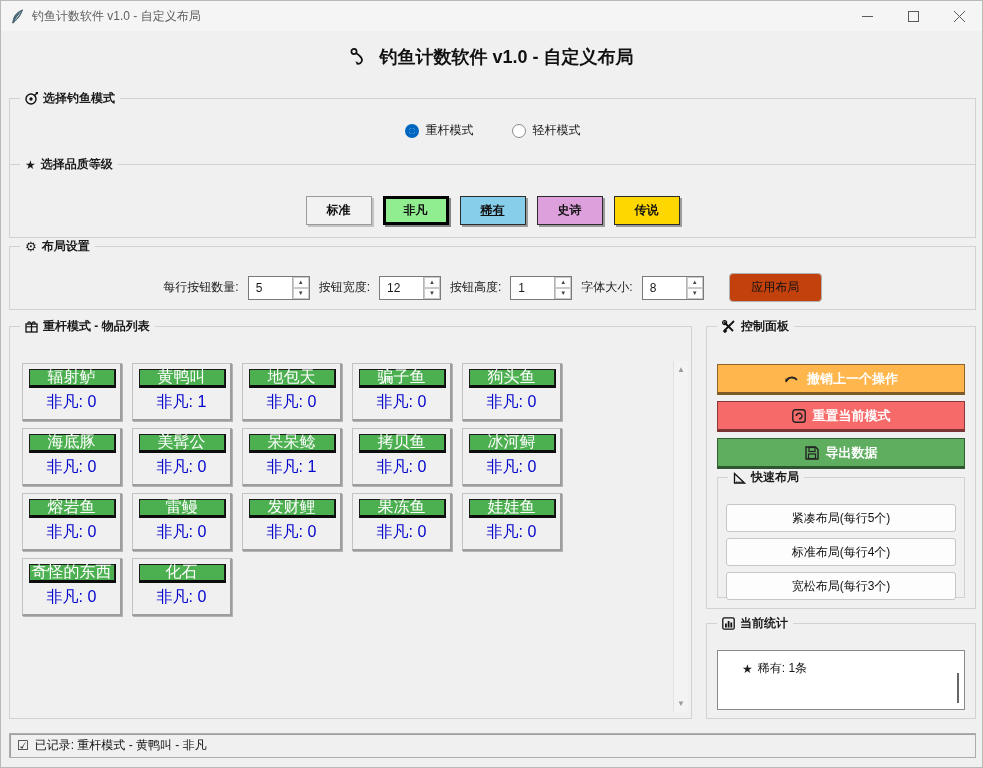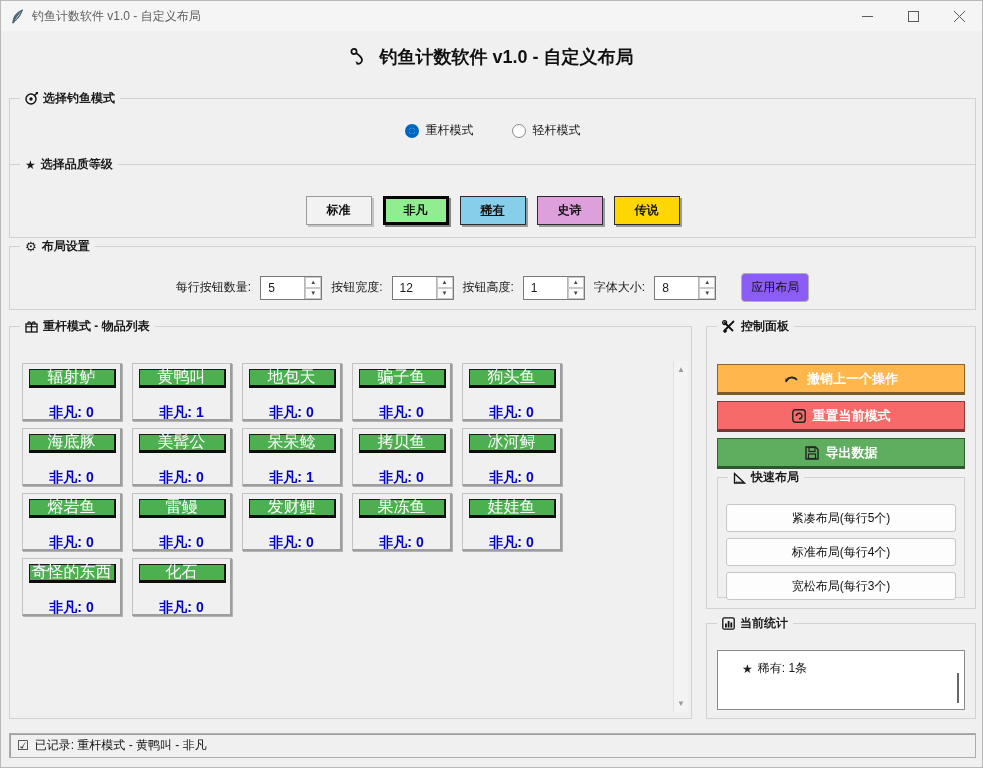--- a/index.html
+++ b/index.html
@@ -45,27 +45,27 @@
   .q-btn.plain { border:1px solid #9a9a9a; box-shadow:2px 2px 0 rgba(0,0,0,.18); }
   .q-btn.selected { border:3px solid #000; box-shadow:2px 2px 0 rgba(0,0,0,.45); }
 
   
   .layout-row { display:flex; justify-content:center; align-items:center; gap:9px; margin-top:26px; font-size:12px; }
   .spin-label { }
   .spinbox { display:flex; width:62px; height:24px; border:1px solid #7a7a7a; background:#fff; }
   .spin-value { flex:1; padding:4px 0 0 7px; font-size:12px; }
   .spin-arrows { width:17px; display:flex; flex-direction:column; border-left:1px solid #b5b5b5; }
   .spin-arrows span { flex:1; display:flex; align-items:center; justify-content:center; font-size:6px; color:#444; background:#fdfdfd; border:1px solid #c9c9c9; }
-  .apply-btn { margin-left:16px; width:68px; height:29px; background:#8b5cf6; border:1px solid #b0b0b0; border-radius:4px; font-size:12px; color:#111; display:flex; align-items:center; justify-content:center; }
+  .apply-btn { margin-left:16px; width:93px; height:29px; background:#c2410c; border:1px solid #b0b0b0; border-radius:4px; font-size:12px; color:#111; display:flex; align-items:center; justify-content:center; }
 
   
   .item-grid { position:absolute; left:12px; top:36px; display:grid; grid-template-columns:repeat(5,100px); grid-auto-rows:58px; column-gap:10px; row-gap:7px; }
   .item-card { background:#f0f0f0; border:1px solid #c2c2c2; border-right:2px solid #9d9d9d; border-bottom:2px solid #9d9d9d; box-shadow:1px 1px 0 #b3b3b3; display:flex; flex-direction:column; align-items:center; padding-top:5px; }
   .item-btn { width:86px; height:19px; background:#4CAF50; color:#fff; font-size:16px; border:1px solid #1c1c1c; border-bottom:3px solid #0d0d0d; box-shadow:1px 0 0 #0d0d0d; display:flex; align-items:center; justify-content:center; white-space:nowrap; }
-  .item-count { margin-top:16px; font-size:14px; font-weight:700; color:#0000cc; }
+  .item-count { margin-top:4px; font-size:16px; font-weight:400; color:#0000cc; }
 
   
   .v-scrollbar { position:absolute; top:34px; bottom:6px; right:3px; width:15px; background:#f3f3f3; border-left:1px solid #e2e2e2; display:flex; flex-direction:column; justify-content:space-between; align-items:center; padding:4px 0; }
   .v-scrollbar .arr { font-size:8px; color:#9a9a9a; }
 
   
   .ctl-btn { position:absolute; left:10px; right:10px; height:31px; display:flex; align-items:center; justify-content:center; gap:7px; font-size:13px; font-weight:600; border:1px solid rgba(0,0,0,.45); border-bottom:3px solid rgba(0,0,0,.5); }
   .ctl-btn .ico { display:flex; }
   .ctl-undo  { top:37px;  color:#fff; }
   .ctl-reset { top:74px;  color:#fff; }

